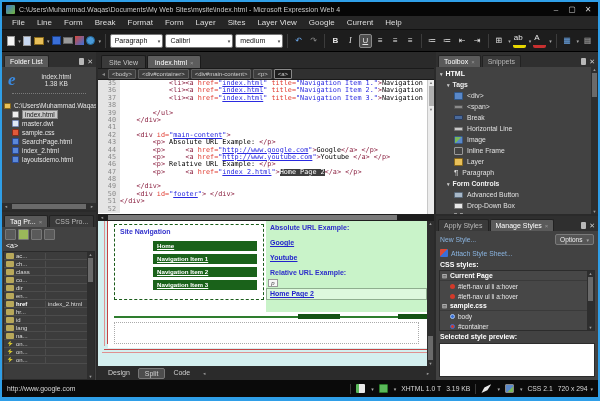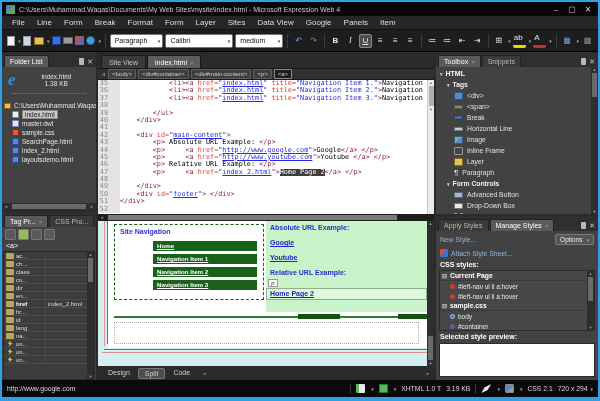--- a/index.html
+++ b/index.html
@@ -87,21 +87,21 @@
   .etab { font-size:7px; padding:3px 7px 2px; color:#c2c2c2; background:#3a3a3a; border:1px solid #1a1a1a; border-bottom:none; margin-right:1px; border-radius:2px 2px 0 0; }
   .etab.active { background:#5d5d5d; color:#fff; }
   .etab .x { margin-left:3px; color:#999; font-size:6px; }
   #crumbbar { height:12px; background:#303030; display:flex; align-items:center; gap:2px; padding-left:3px; flex:0 0 auto; border-top:1px solid #1a1a1a; border-bottom:1px solid #1a1a1a; }
   .crumb { font-size:6px; color:#d0d0d0; background:#3e3e3e; border:1px solid #5e5e5e; padding:0 3px; line-height:8px; border-radius:1px; white-space:nowrap; }
   .crumb.active { background:#1e1e1e; border-color:#8a8a8a; }
   .crumb-ar { font-size:5px; color:#888; }
   #code { flex:0 0 134px; background:#fff; overflow:hidden; display:flex; position:relative; }
   #code-lines { flex:1; font-family:"DejaVu Sans Mono", monospace; font-size:6.8px; line-height:7.4px; overflow:hidden; white-space:pre; }
   .code-line { display:flex; height:7.4px; }
-  .ln { width:22px; flex:0 0 auto; background:#e4e4e4; color:#8a8a8a; text-align:right; padding-right:12px; }
+  .ln { width:22px; flex:0 0 auto; background:#e4e4e4; color:#8a8a8a; text-align:right; padding-right:4px; }
   .ct { flex:1; overflow:hidden; color:#000; }
   .tk-t { color:#8b2040; } .tk-a { color:#e03c31; } .tk-v { color:#2a2ae0; }
   .tk-l { color:#2a2ae0; text-decoration:underline; } .tk-p { color:#000; }
   .tk-s { background:#3d3d3d; color:#fff; }
   .vscroll-light { width:7px; background:#ececec; border-left:1px solid #c8c8c8; display:flex; flex-direction:column; align-items:center; flex:0 0 auto; }
   .vscroll-light .sb-ar { color:#777; }
   .vscroll-light .thumb { width:5px; background:#b0b0b0; flex:0 0 20px; margin:1px 0; }
   #split-scroll { height:7px; background:#1e1e1e; display:flex; align-items:center; flex:0 0 auto; }
   #split-scroll .thumb { height:5px; background:#7a7a7a; width:86%; margin-left:2px; }
   
@@ -191,24 +191,24 @@
 
   <div id="menubar">
       <span class="menu-item">File</span>
       <span class="menu-item">Line</span>
       <span class="menu-item">Form</span>
       <span class="menu-item">Break</span>
       <span class="menu-item">Format</span>
       <span class="menu-item">Form</span>
       <span class="menu-item">Layer</span>
       <span class="menu-item">Sites</span>
-      <span class="menu-item">Data View</span>
+      <span class="menu-item">Layer View</span>
       <span class="menu-item">Google</span>
-      <span class="menu-item">Panels</span>
-      <span class="menu-item">Item</span>
+      <span class="menu-item">Current</span>
+      <span class="menu-item">Help</span>
     </div>
 
   <div id="toolbar">
     <div class="tb-ico">
         <div class="shape-page"></div>
       </div>
     <span class="dd-arrow">▾</span>
     <div class="tb-ico">
         <div class="shape-page" style="background:#c8d8f0;"></div>
       </div>

